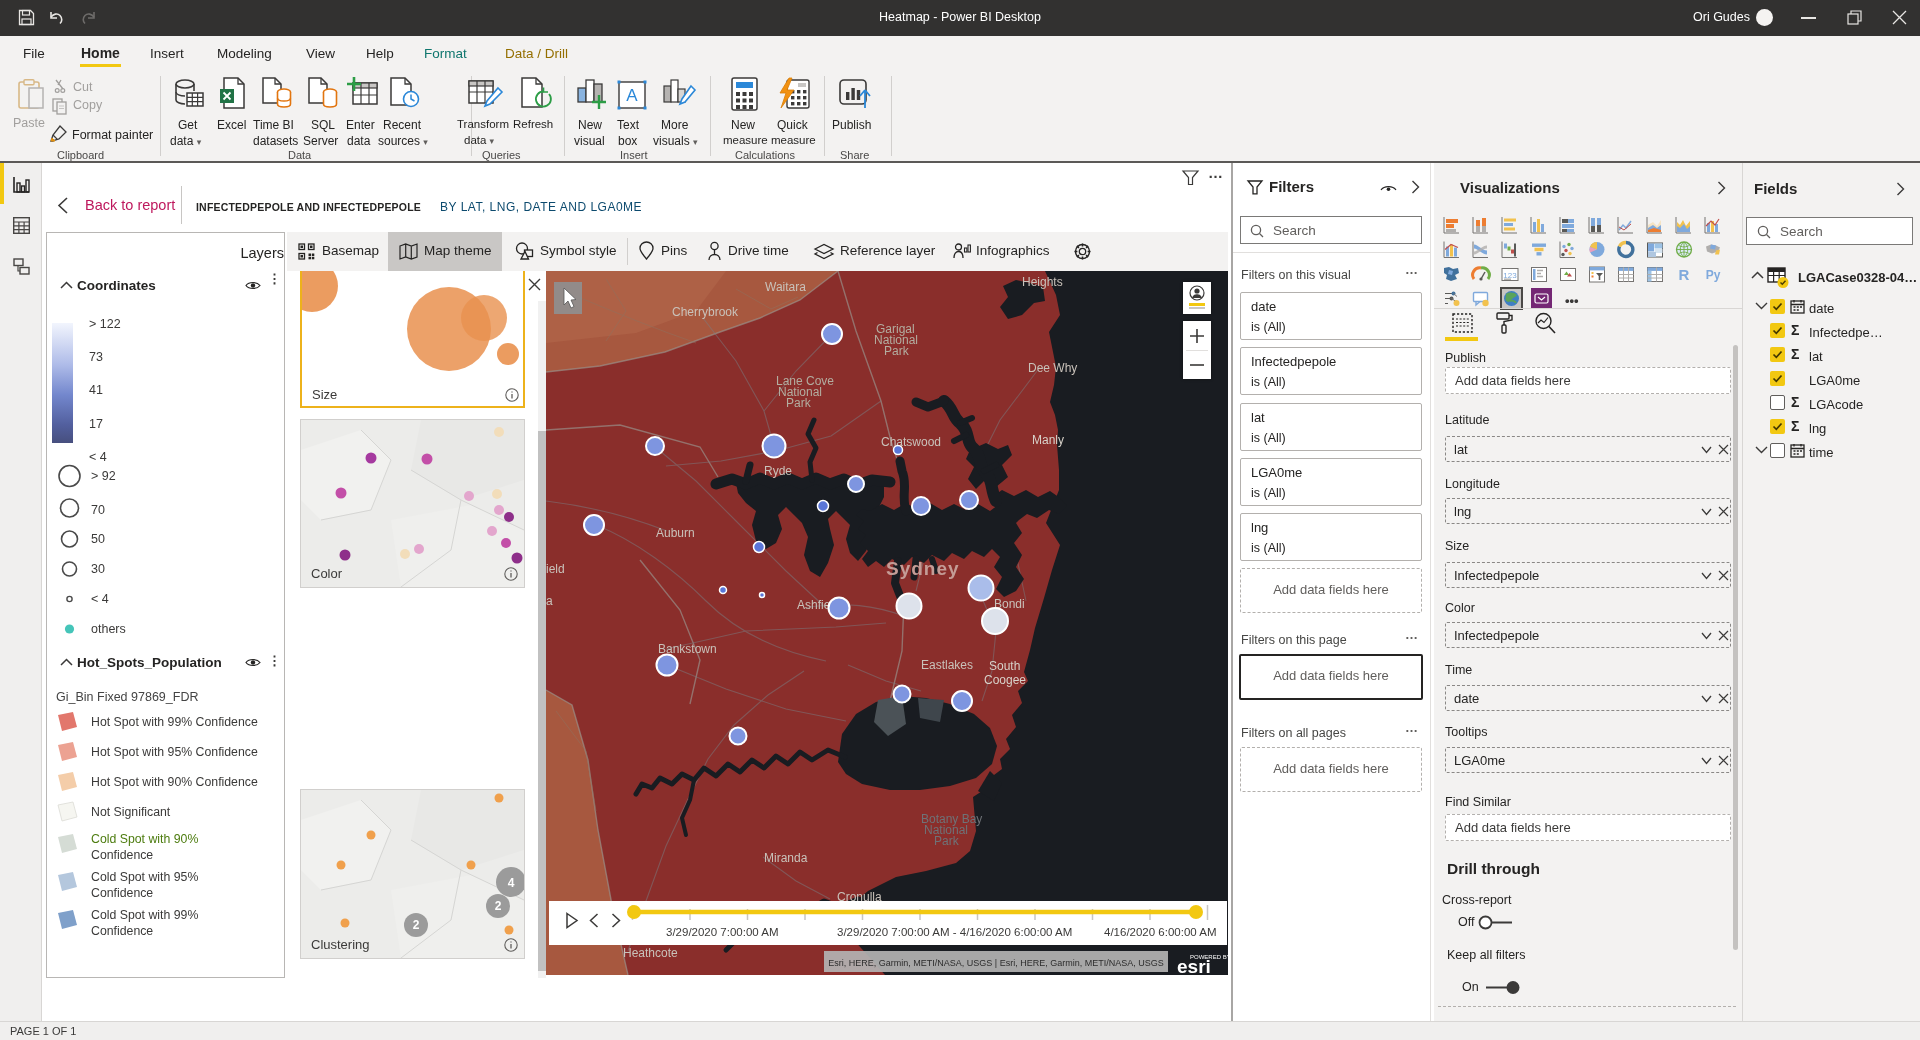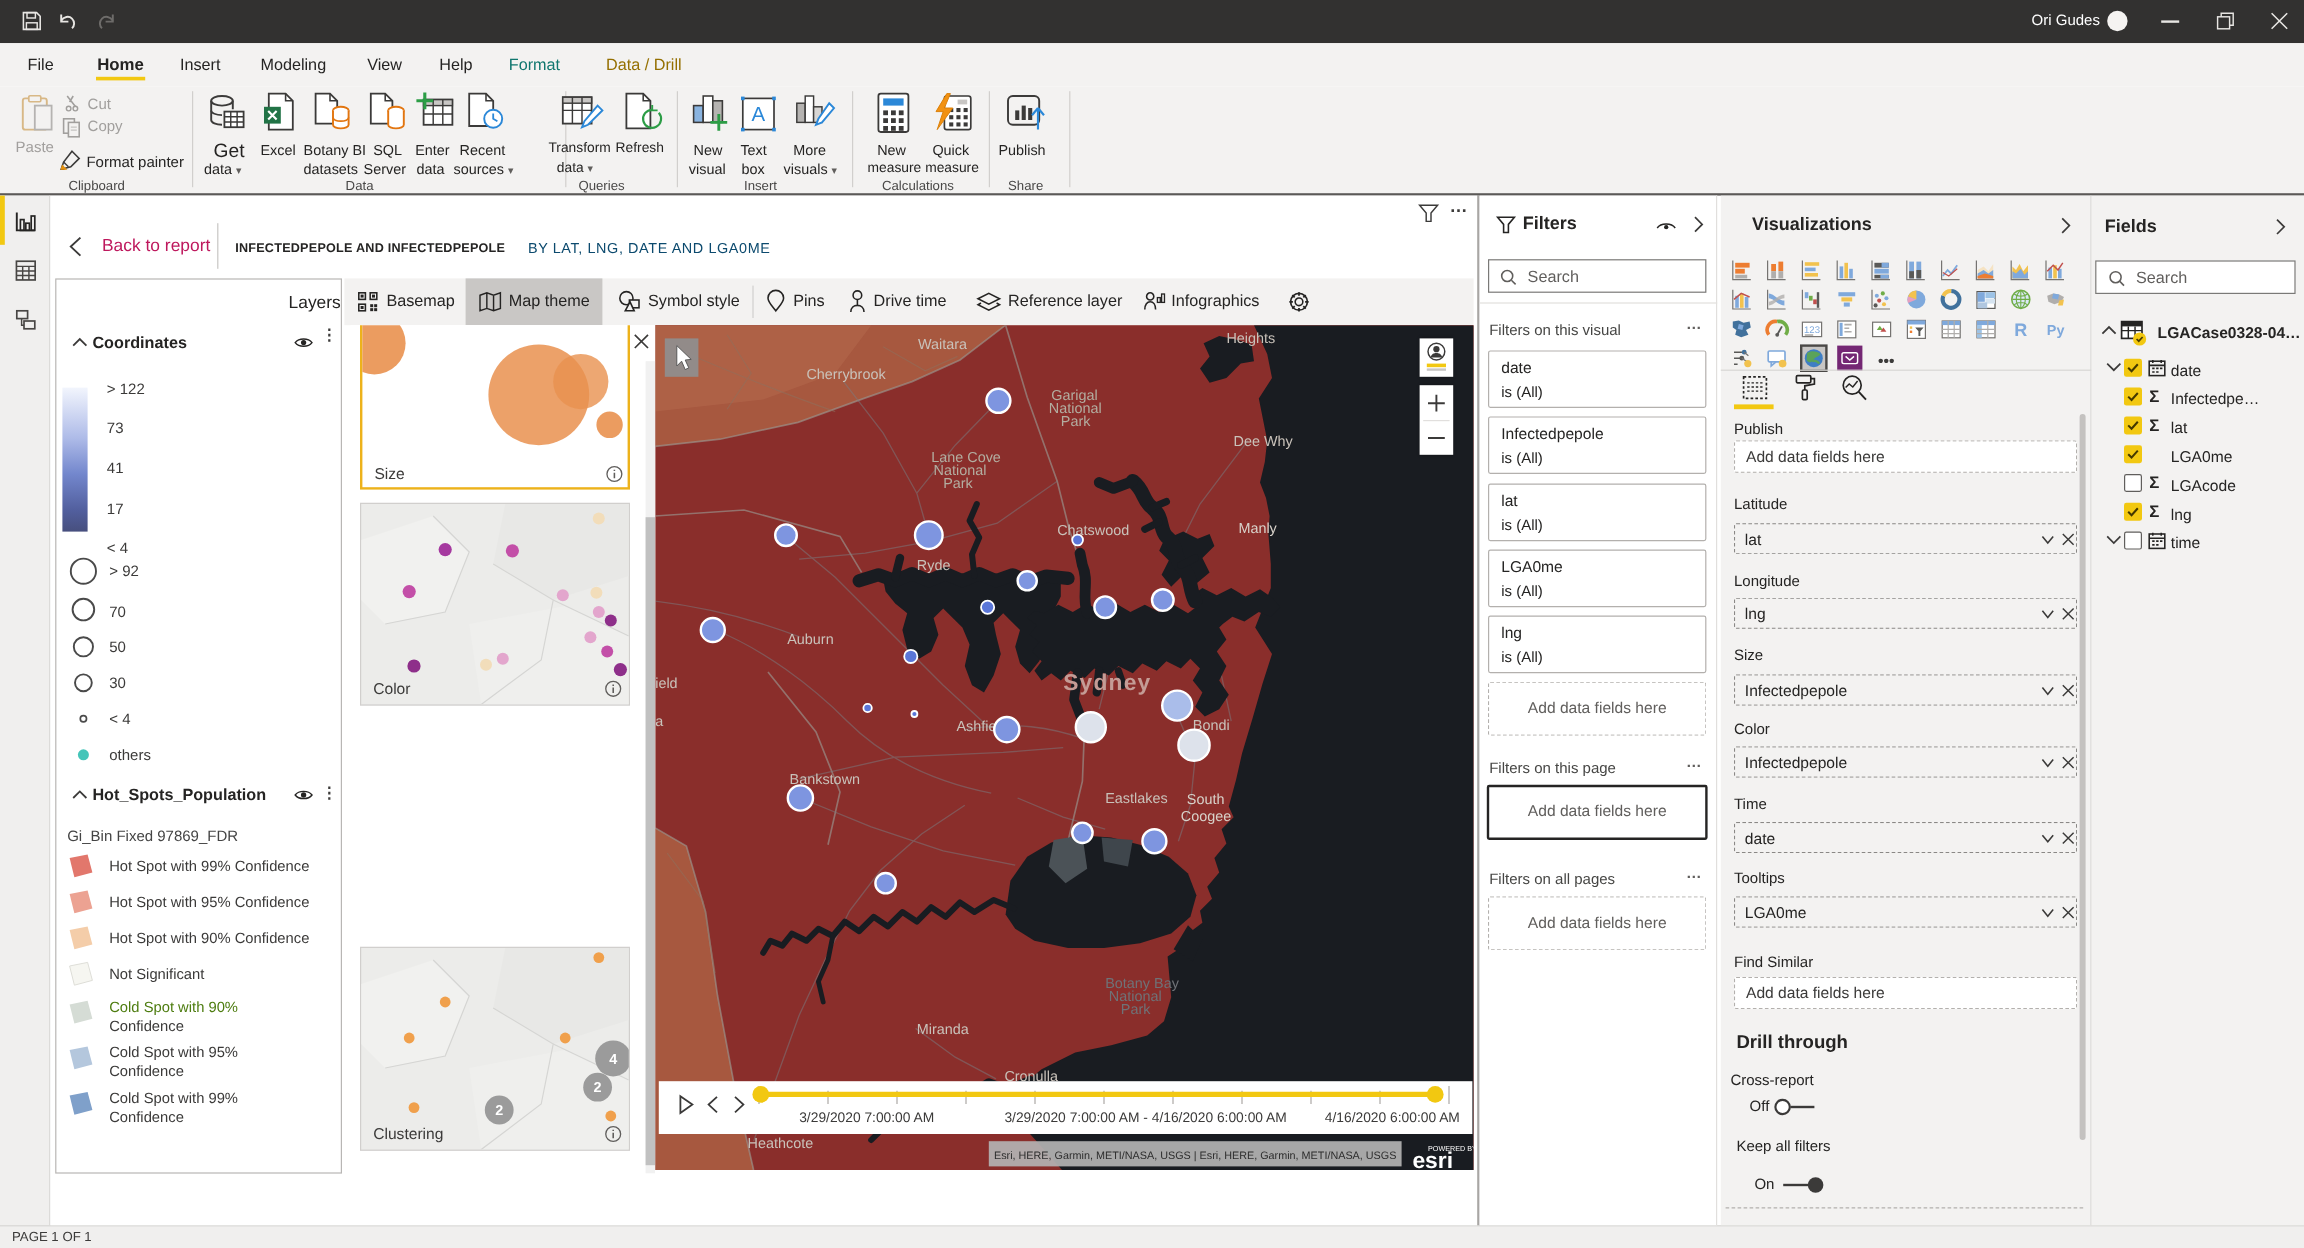--- a/index.html
+++ b/index.html
@@ -19,20 +19,21 @@
       <rect x="4.5" y="1.5" width="7" height="4.5" fill="none" stroke="#e8e6e3" stroke-width="1.2"></rect>
     </svg>
   <svg class="abs" style="left:47px;top:9px" width="18" height="18" viewBox="0 0 18 18">
       <path d="M4 3 L4 9 L10 9" fill="none" stroke="#e8e6e3" stroke-width="1.6"></path>
       <path d="M4 8.2 C6 4.8 10.5 4 13 6.5 C15.5 9 15.2 12.5 13 14.5" fill="none" stroke="#e8e6e3" stroke-width="1.6"></path>
     </svg>
   <svg class="abs" style="left:80px;top:9px" width="18" height="18" viewBox="0 0 18 18">
       <path d="M14 3 L14 9 L8 9" fill="none" stroke="#6e6c6a" stroke-width="1.6"></path>
       <path d="M14 8.2 C12 4.8 7.5 4 5 6.5 C2.5 9 2.8 12.5 5 14.5" fill="none" stroke="#6e6c6a" stroke-width="1.6"></path>
     </svg>
+  <div class="abs" style="left:0;right:0;top:10px;text-align:center;color:#ffffff;font-size:12.5px">Heatmap - Power BI Desktop</div>
   <div class="abs" style="left:1693px;top:10px;color:#fff;font-size:12.5px">Ori Gudes</div>
   <div class="abs" style="left:1756px;top:9px;width:17px;height:17px;border-radius:50%;background:#f5f3f1"></div>
   <div class="abs" style="left:1801px;top:17px;width:15px;height:1.6px;background:#e8e6e3"></div>
   <svg class="abs" style="left:1847px;top:10px" width="15" height="15" viewBox="0 0 15 15">
       <rect x="1" y="4" width="10" height="10" fill="none" stroke="#e8e6e3" stroke-width="1.2"></rect>
       <path d="M4 4 V1 H14 V11 H11" fill="none" stroke="#e8e6e3" stroke-width="1.2"></path>
     </svg>
   <svg class="abs" style="left:1892px;top:10px" width="15" height="15" viewBox="0 0 15 15">
       <path d="M1 1 L14 14 M14 1 L1 14" stroke="#e8e6e3" stroke-width="1.3"></path>
     </svg>
@@ -79,37 +80,37 @@
   <div class="tx" style="left:57px;top:77px;font-size:11px;color:#494847">Clipboard</div>
   <div class="abs" style="left:160px;top:4px;width:1px;height:80px;background:#d1cfcd"></div>
 
   <svg class="abs" style="left:172px;top:6px" width="34" height="34" viewBox="0 0 34 34">
       <ellipse cx="13" cy="6" rx="9" ry="4" fill="none" stroke="#3b3a39" stroke-width="1.6"></ellipse>
       <path d="M4 6 V22 C4 24.2 8 26 13 26 M22 6 V13" fill="none" stroke="#3b3a39" stroke-width="1.6"></path>
       <path d="M4 14 C4 16.2 8 18 13 18" fill="none" stroke="#3b3a39" stroke-width="1.4"></path>
       <rect x="15" y="15" width="16" height="13" fill="#fff" stroke="#3b3a39" stroke-width="1.5"></rect>
       <path d="M15 19.3 H31 M15 23.6 H31 M20.3 15 V28 M25.6 15 V28" stroke="#3b3a39" stroke-width="1.2"></path>
     </svg>
-  <div class="tx" style="left:178px;top:46px;font-size:16px">Get</div>
+  <div class="tx" style="left:178px;top:46px;font-size:12px">Get</div>
   <div class="tx" style="left:170px;top:62px;font-size:12px">data <span style="font-size:9px;color:#605e5c">▾</span></div>
   <svg class="abs" style="left:219px;top:5px" width="26" height="32" viewBox="0 0 26 32">
       <path d="M5 1 H19 L25 7 V31 H5 Z" fill="#fff" stroke="#3b3a39" stroke-width="1.5"></path>
       <path d="M19 1 V7 H25" fill="none" stroke="#3b3a39" stroke-width="1.3"></path>
       <rect x="1" y="12" width="14" height="14" fill="#217346"></rect>
       <path d="M4.5 15.5 L11.5 22.5 M11.5 15.5 L4.5 22.5" stroke="#fff" stroke-width="1.8"></path>
     </svg>
   <div class="tx" style="left:217px;top:46px;font-size:12px">Excel</div>
   <svg class="abs" style="left:262px;top:5px" width="30" height="34" viewBox="0 0 30 34">
       <path d="M1 1 H13 L19 7 V26 H1 Z" fill="#fff" stroke="#3b3a39" stroke-width="1.5"></path>
       <path d="M13 1 V7 H19" fill="none" stroke="#3b3a39" stroke-width="1.3"></path>
       <ellipse cx="22" cy="15" rx="6.5" ry="3" fill="#fff" stroke="#e2750f" stroke-width="1.6"></ellipse>
       <path d="M15.5 15 V27 C15.5 28.7 18.4 30 22 30 C25.6 30 28.5 28.7 28.5 27 V15" fill="#fff" stroke="#e2750f" stroke-width="1.6"></path>
       <path d="M15.5 21 C15.5 22.7 18.4 24 22 24 C25.6 24 28.5 22.7 28.5 21" fill="none" stroke="#e2750f" stroke-width="1.4"></path>
     </svg>
-  <div class="tx" style="left:253px;top:46px;font-size:12px">Botany BI</div>
+  <div class="tx" style="left:253px;top:46px;font-size:12px">Time BI</div>
   <div class="tx" style="left:253px;top:62px;font-size:12px">datasets</div>
   <svg class="abs" style="left:308px;top:5px" width="30" height="34" viewBox="0 0 30 34">
       <path d="M1 1 H13 L19 7 V26 H1 Z" fill="#fff" stroke="#3b3a39" stroke-width="1.5"></path>
       <path d="M13 1 V7 H19" fill="none" stroke="#3b3a39" stroke-width="1.3"></path>
       <ellipse cx="22" cy="15" rx="6.5" ry="3" fill="#fff" stroke="#e2750f" stroke-width="1.6"></ellipse>
       <path d="M15.5 15 V27 C15.5 28.7 18.4 30 22 30 C25.6 30 28.5 28.7 28.5 27 V15" fill="#fff" stroke="#e2750f" stroke-width="1.6"></path>
     </svg>
   <div class="tx" style="left:311px;top:46px;font-size:12px">SQL</div>
   <div class="tx" style="left:303px;top:62px;font-size:12px">Server</div>
   <svg class="abs" style="left:346px;top:4px" width="32" height="34" viewBox="0 0 32 34">

